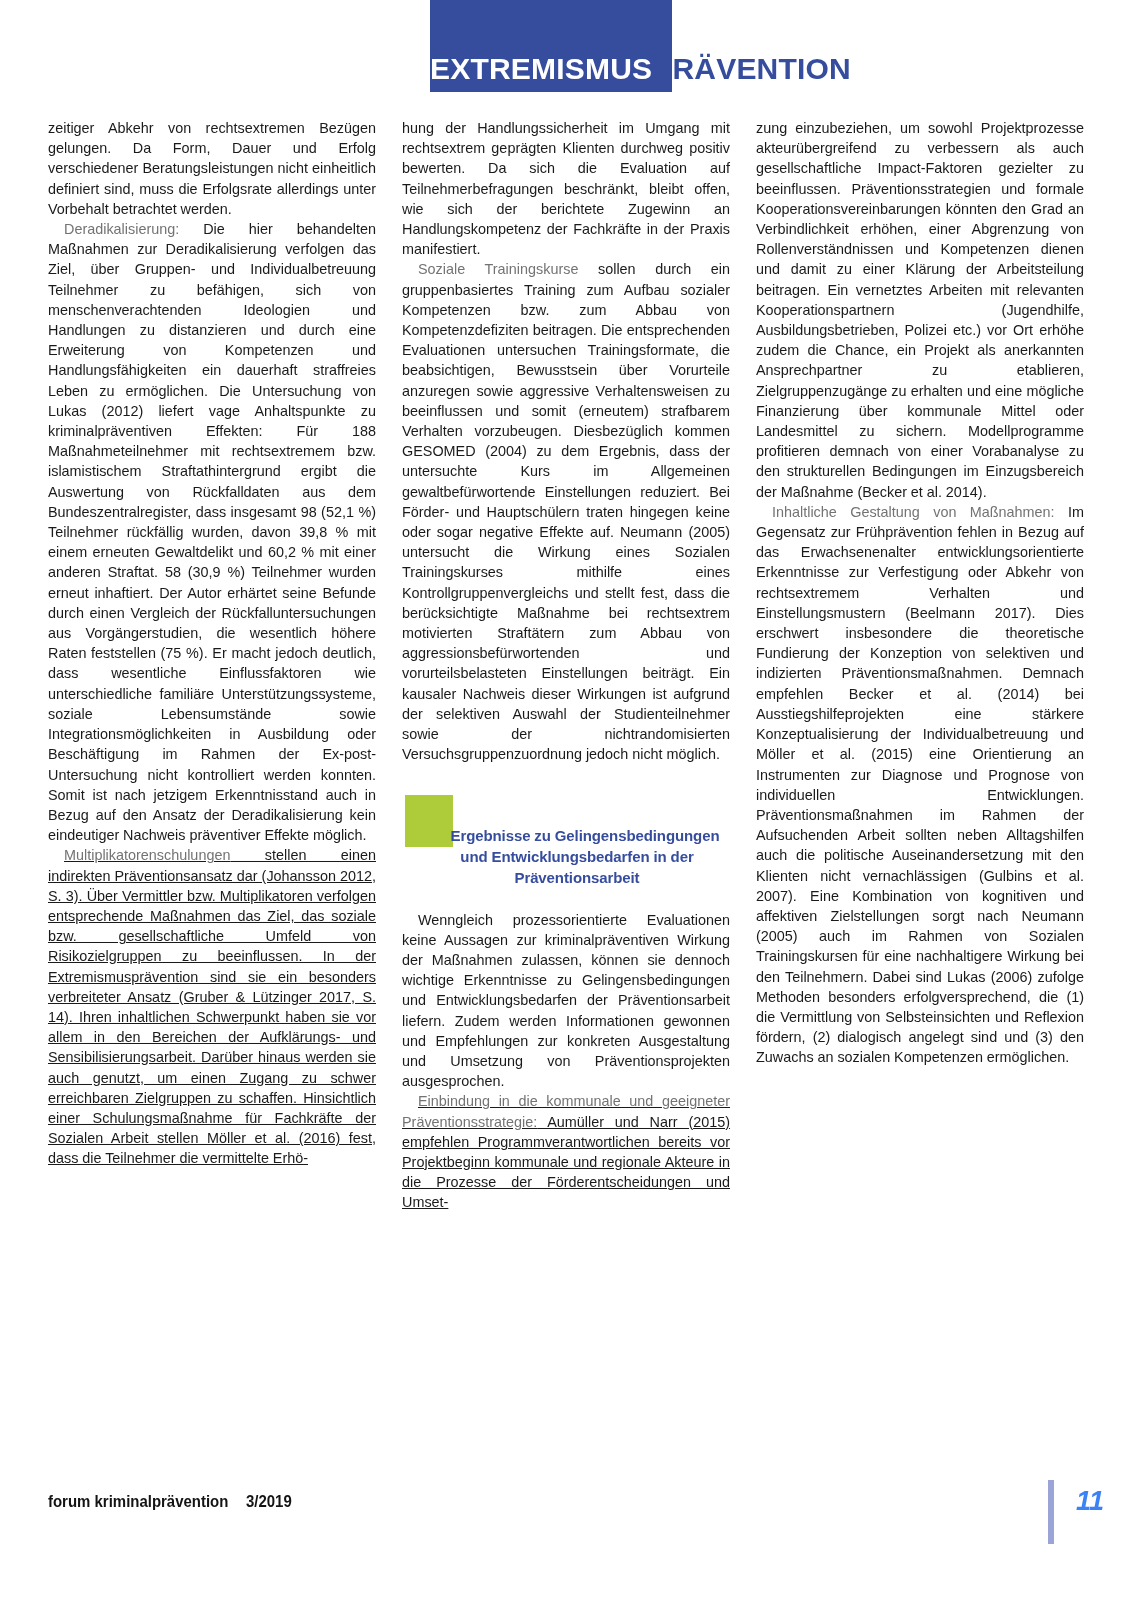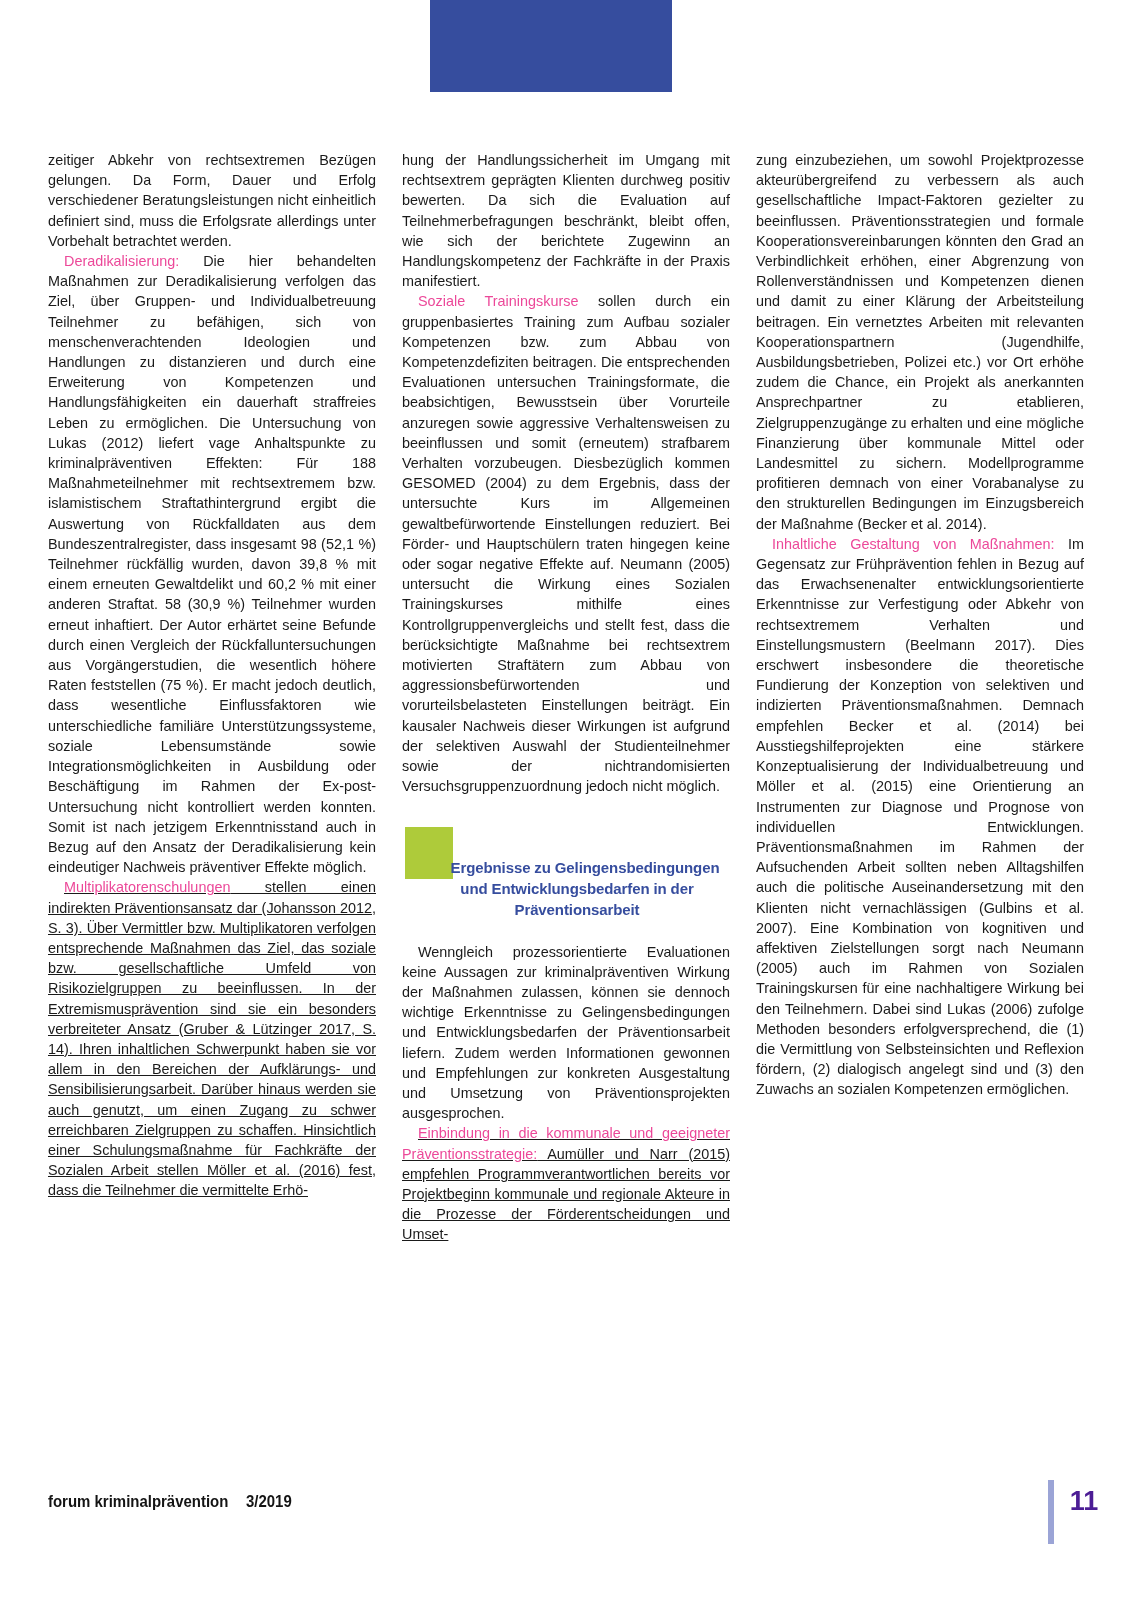--- a/index.html
+++ b/index.html
@@ -49,21 +49,20 @@
 
   
   #columns {
     position: absolute;
     left: 48px;
     top: 118px;
     width: 1038px;
     height: 1330px;
     display: flex;
     gap: 26px;
-    margin-top: 32px;
   }
   .column {
     width: 328px;
     font-size: 14.4px;
     line-height: 20.2px;
     text-align: justify;
     text-justify: inter-word;
     hyphens: manual;
     word-spacing: -0.1px;
   }
@@ -72,21 +71,21 @@
     text-indent: 16px;
   }
   .column p.noindent {
     text-indent: 0;
   }
   .column p.last-line-left {
     text-align-last: left;
     text-decoration: underline;
   }
   .runin {
-    color: #ec4899;
+    color: #737373;
   }
 
   
   .section-head-wrap {
     position: relative;
     margin-top: 30px;
     margin-bottom: 22px;
     padding-top: 8px;
   }
   .section-marker {
@@ -140,31 +139,33 @@
     top: 0;
     width: 6px;
     height: 64px;
     background: #9ba4d6;
   }
   #footer-pageno {
     position: absolute;
     left: 1064px;
     top: 6px;
     width: 40px;
-    text-align: center;
+    text-align: right;
     font-size: 27px;
     font-weight: bold;
-    color: #4c1d95;
+    color: #3b82f6;
+    font-style: italic;
   }
 </style>
 </head>
 <body>
 
 <div id="page-header">
   <div id="header-block"></div>
+  <div id="header-title"><span class="part-white">EXTREMISMUS</span><span class="part-blue">PRÄVENTION</span></div>
 </div>
 
 <div id="columns">
 
   <div class="column">
     <p class="noindent">zeitiger Abkehr von rechtsextremen Bezügen gelungen. Da Form, Dauer und Erfolg verschiedener Beratungsleistungen nicht einheitlich definiert sind, muss die Erfolgsrate allerdings unter Vorbehalt betrachtet werden.</p>
     <p><span class="runin">Deradikalisierung:</span><span> Die hier behandelten Maßnahmen zur Deradikalisierung verfolgen das Ziel, über Gruppen- und Individualbetreuung Teilnehmer zu befähigen, sich von menschenverachtenden Ideologien und Handlungen zu distanzieren und durch eine Erweiterung von Kompetenzen und Handlungsfähigkeiten ein dauerhaft straffreies Leben zu ermöglichen. Die Untersuchung von Lukas (2012) liefert vage Anhaltspunkte zu kriminalpräventiven Effekten: Für 188 Maßnahmeteilnehmer mit rechtsextremem bzw. islamistischem Straftathintergrund ergibt die Auswertung von Rückfalldaten aus dem Bundeszentralregister, dass insgesamt 98 (52,1 %) Teilnehmer rückfällig wurden, davon 39,8 % mit einem erneuten Gewaltdelikt und 60,2 % mit einer anderen Straftat. 58 (30,9 %) Teilnehmer wurden erneut inhaftiert. Der Autor erhärtet seine Befunde durch einen Vergleich der Rückfalluntersuchungen aus Vorgängerstudien, die wesentlich höhere Raten feststellen (75 %). Er macht jedoch deutlich, dass wesentliche Einflussfaktoren wie unterschiedliche familiäre  Unterstützungssysteme, soziale Lebensumstände sowie Integrationsmöglichkeiten in Ausbildung oder Beschäftigung im Rahmen der Ex-post-Untersuchung nicht kontrolliert werden konnten. Somit ist nach jetzigem Erkenntnisstand auch in Bezug auf den Ansatz der Deradikalisierung kein eindeutiger Nachweis präventiver Effekte möglich.</span></p>
     <p class="last-line-left"><span class="runin">Multiplikatorenschulungen</span><span> stellen einen indirekten Präventionsansatz dar (Johansson 2012, S. 3). Über Vermittler bzw. Multiplikatoren verfolgen entsprechende Maßnahmen das Ziel, das soziale bzw. gesellschaftliche Umfeld von Risikozielgruppen zu beeinflussen. In der Extremismusprävention sind sie ein besonders verbreiteter Ansatz (Gruber &amp; Lützinger 2017, S. 14). Ihren inhaltlichen Schwerpunkt haben sie vor allem in den Bereichen der Aufklärungs- und Sensibilisierungsarbeit. Darüber hinaus werden sie auch genutzt, um einen Zugang zu schwer erreichbaren Zielgruppen zu schaffen. Hinsichtlich einer Schulungsmaßnahme für Fachkräfte der Sozialen Arbeit stellen Möller et al. (2016) fest, dass die Teilnehmer die vermittelte Erhö-</span></p>
   </div>
 

